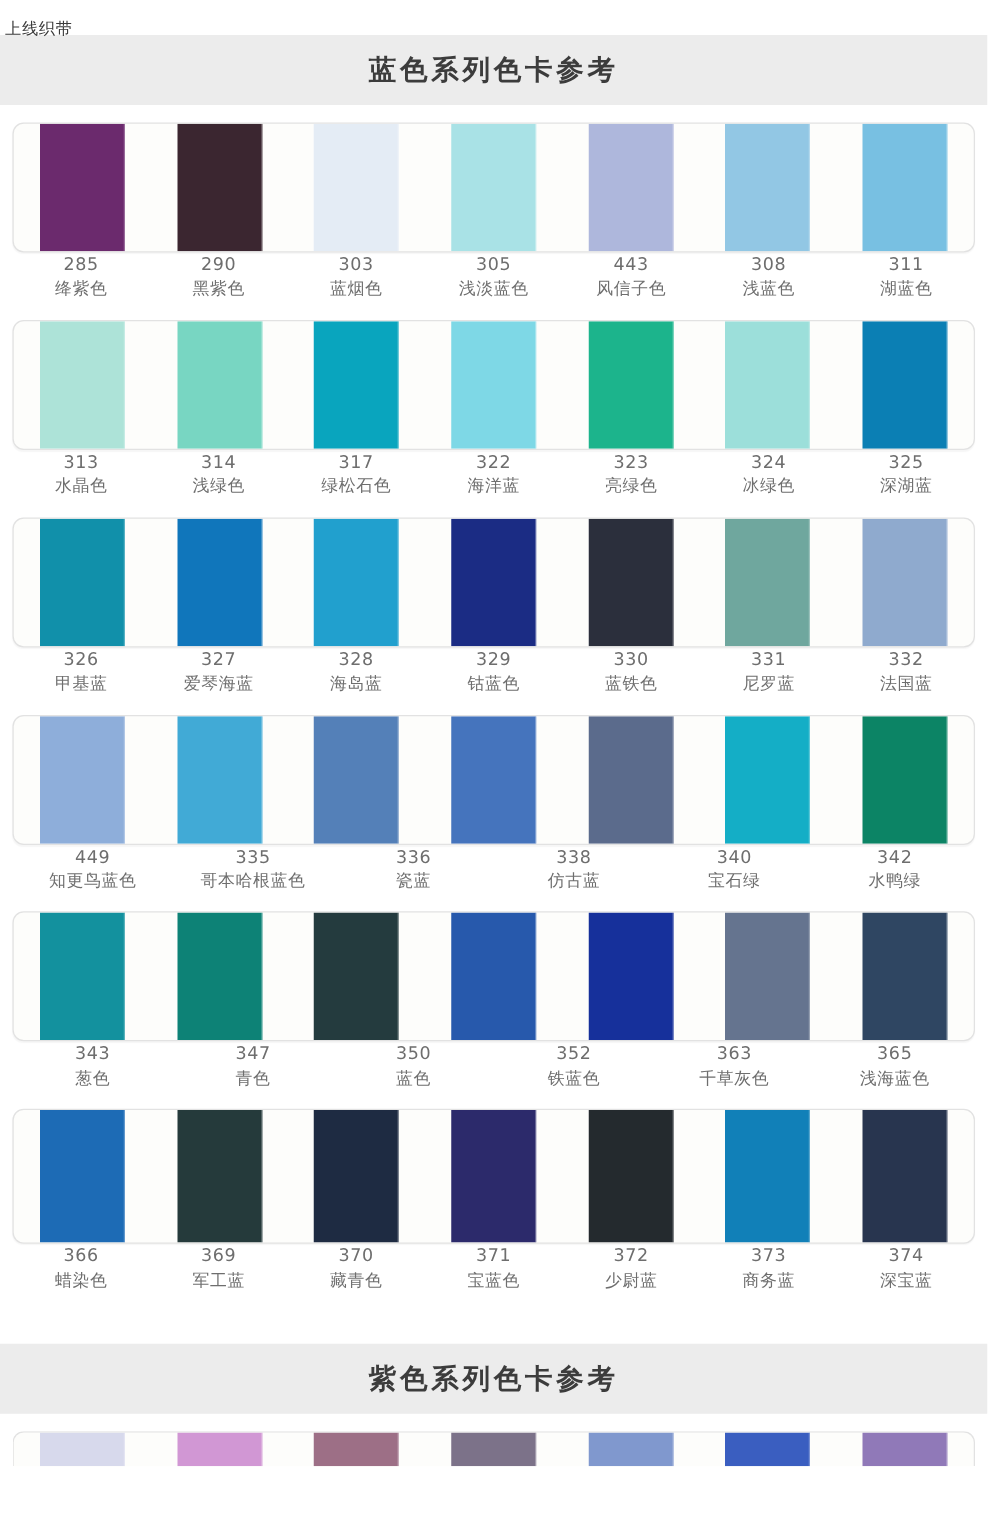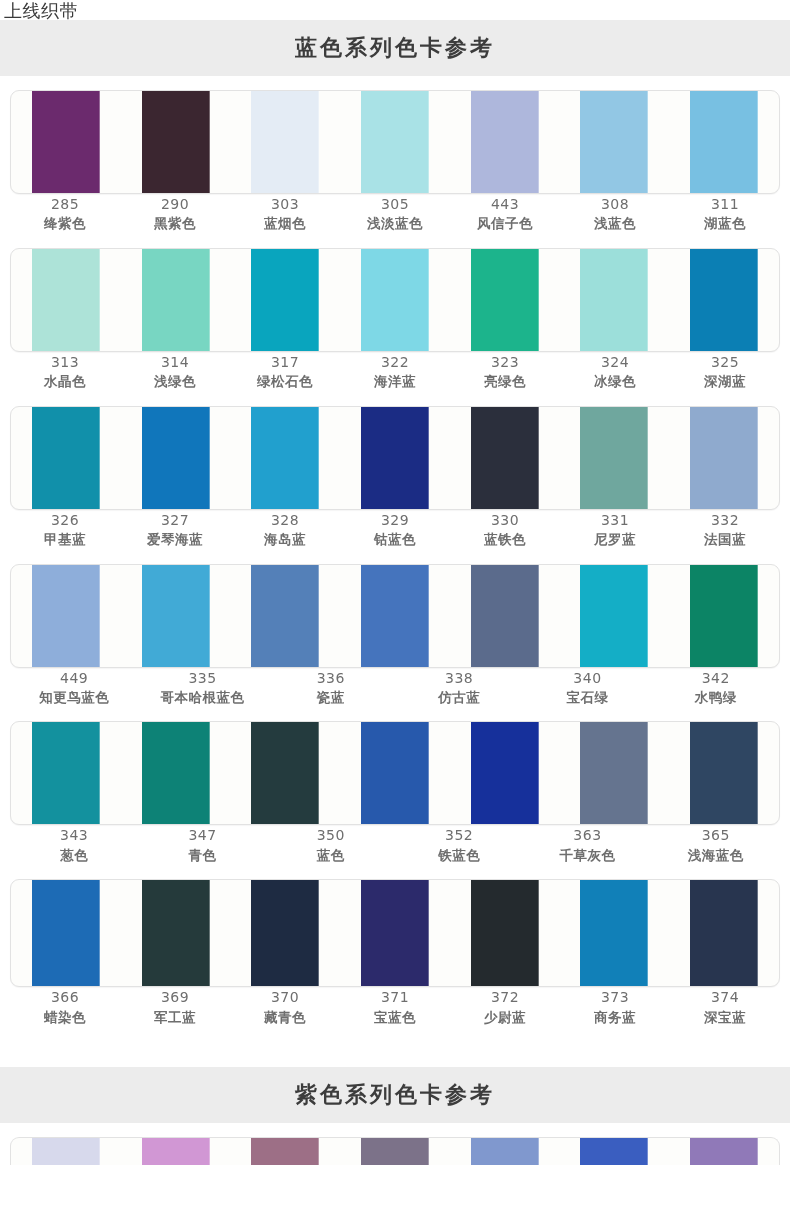--- a/index.html
+++ b/index.html
@@ -9,30 +9,30 @@
   }
   body {
     width: 790px;
     height: 1223px;
     overflow: hidden;
     font-family: "DejaVu Sans", "Liberation Sans", sans-serif;
     position: relative;
   }
   .watermark {
     position: absolute;
-    top: 3px;
+    top: 16px;
     left: 4px;
-    font-size: 18px;
+    font-size: 13px;
     color: #3a3a3a;
     letter-spacing: 0.5px;
     line-height: 16px;
     white-space: nowrap;
   }
   .page {
-    padding-top: 20px;
+    padding-top: 28px;
   }
   .section-title {
     height: 56px;
     background: #ececec;
     display: flex;
     align-items: center;
     justify-content: center;
     font-size: 22px;
     font-weight: bold;
     color: #3c3c3c;
@@ -94,21 +94,20 @@
   .label .code {
     display: block;
     font-size: 14px;
     letter-spacing: 0.5px;
   }
   .label .name {
     display: block;
     font-size: 13.5px;
     letter-spacing: 0.5px;
     white-space: nowrap;
-    font-weight: bold;
   }
   .gap {
     height: 36px;
   }
   .partial-wrap {
     padding: 0 10px;
     margin-top: 14px;
   }
   .partial {
     background: #fdfdfb;

